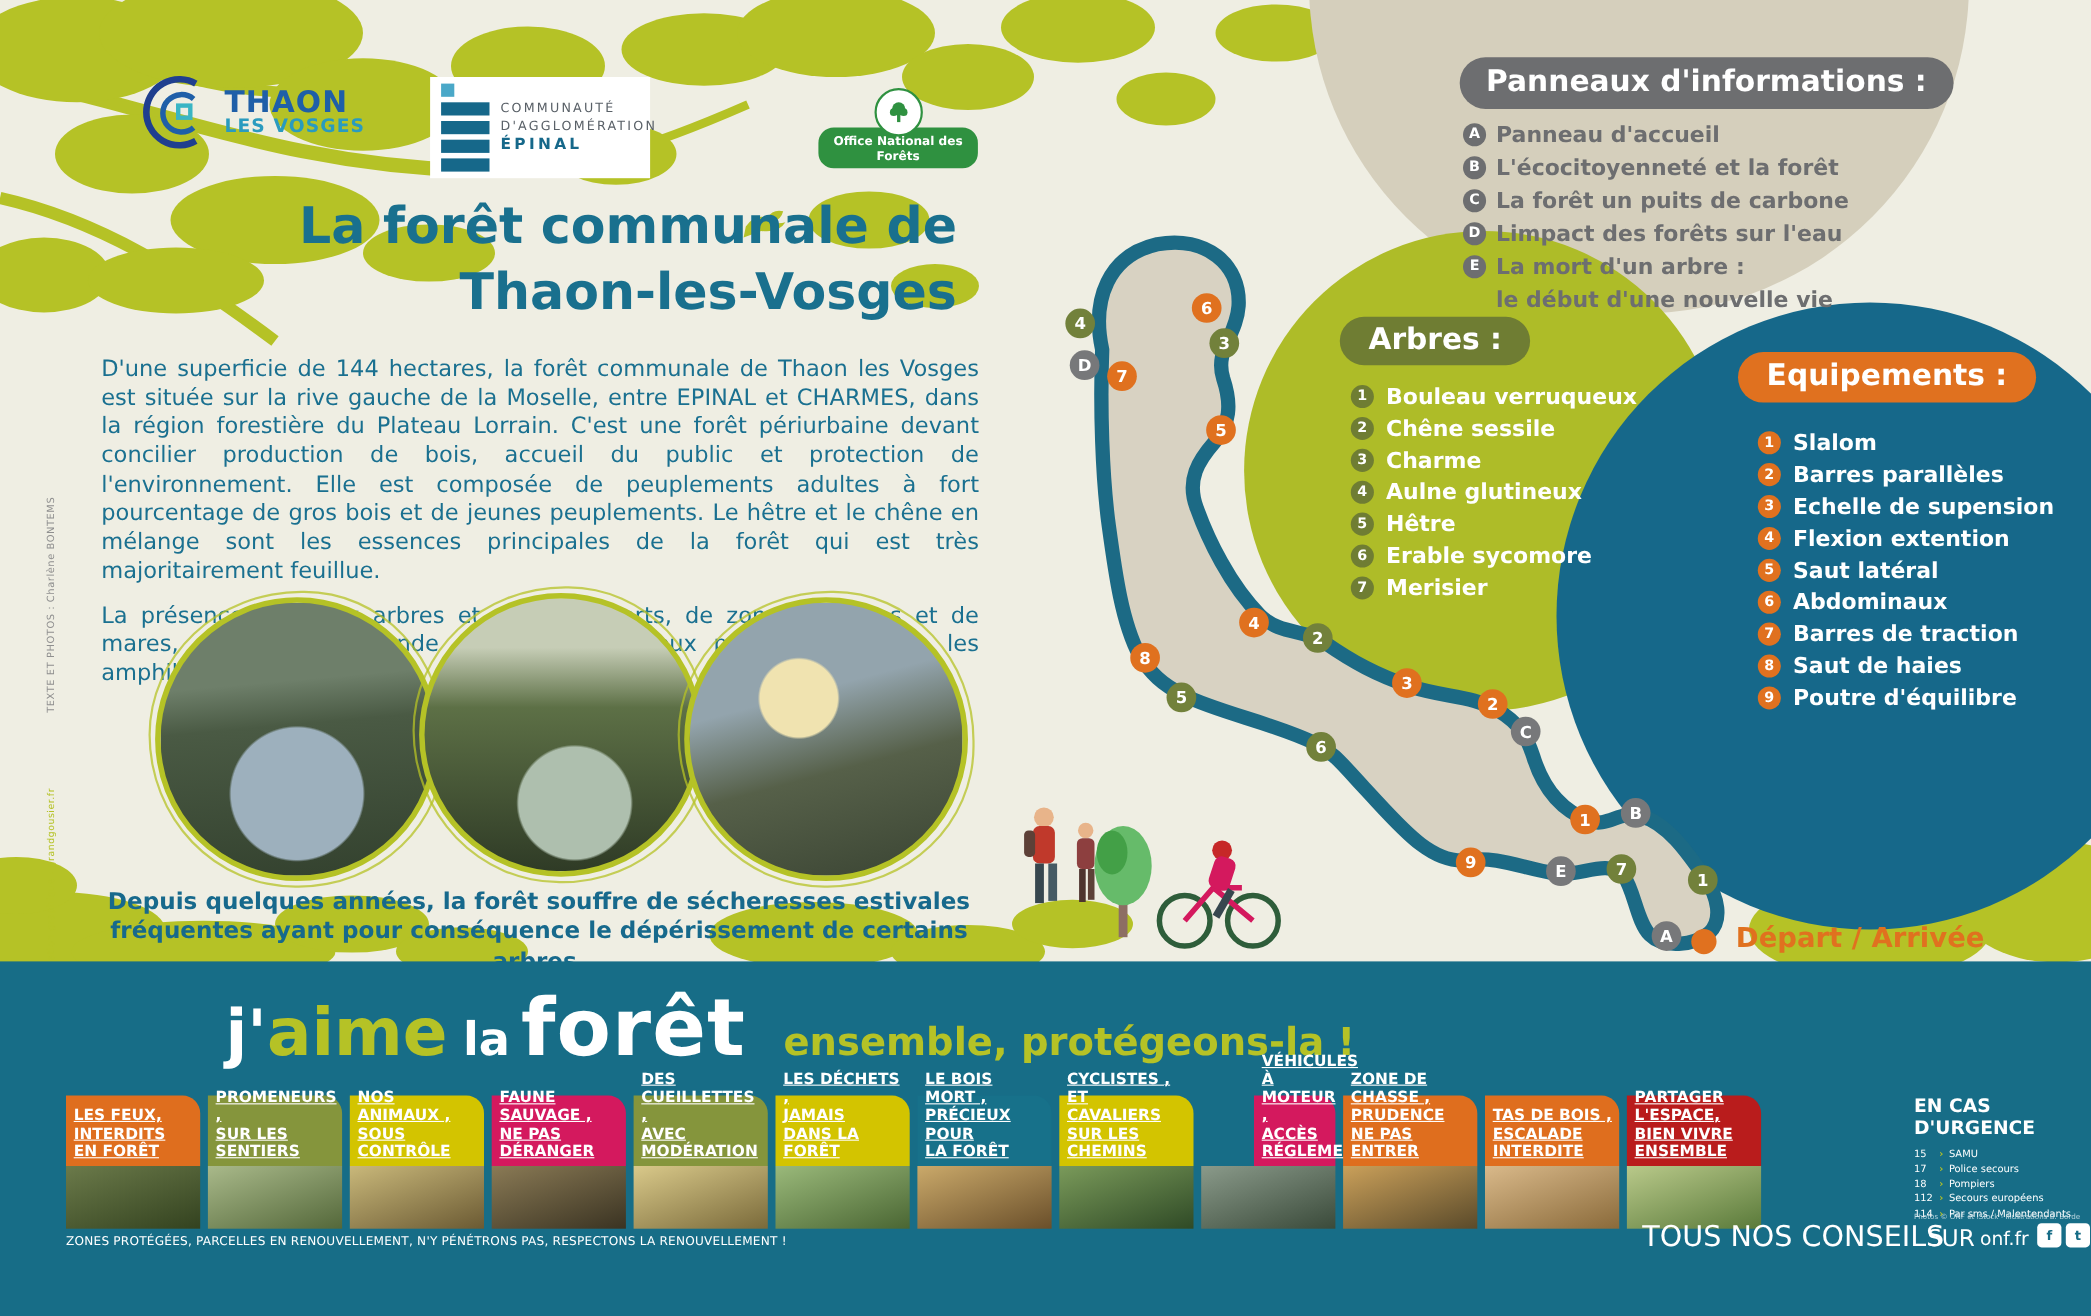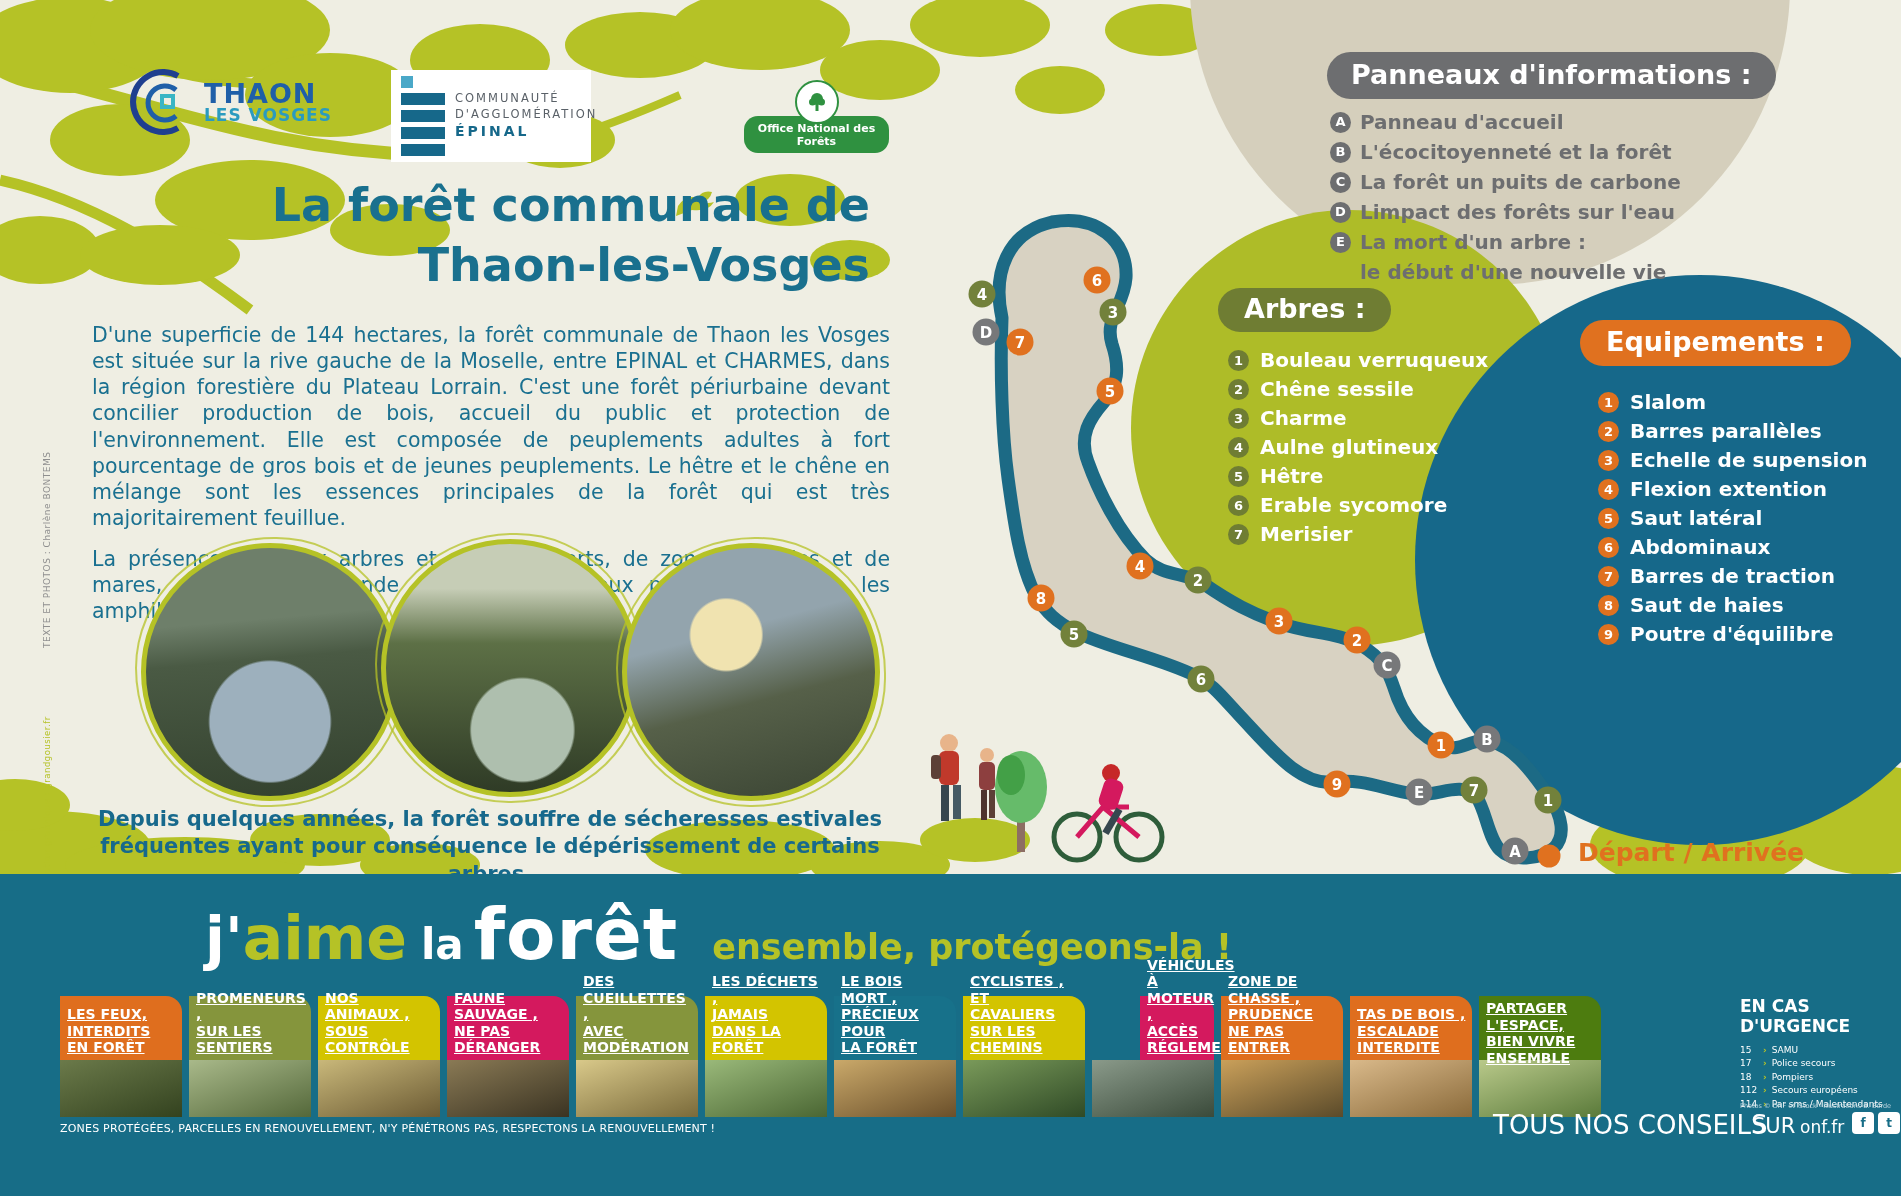--- a/index.html
+++ b/index.html
@@ -569,21 +569,21 @@
         <div class="rule">
           <div class="rule-label" style="background: rgb(223, 110, 30);">
             <div>TAS DE BOIS ,</div>
             <div>ESCALADE</div>
             <div>INTERDITE</div>
           </div>
           <div class="rule-photo" style="background: linear-gradient(160deg, rgb(217, 185, 138), rgb(138, 106, 58));"></div>
         </div>
 
         <div class="rule">
-          <div class="rule-label" style="background: #4d7c0f; justify-content: space-between;">
+          <div class="rule-label" style="background: #b91c1c;">
             <div>PARTAGER L'ESPACE,</div>
             <div>BIEN VIVRE</div>
             <div>ENSEMBLE</div>
           </div>
           <div class="rule-photo" style="background: linear-gradient(160deg, rgb(185, 201, 138), rgb(90, 122, 58));"></div>
         </div>
 
       </div>
 
     <div class="emergency">

